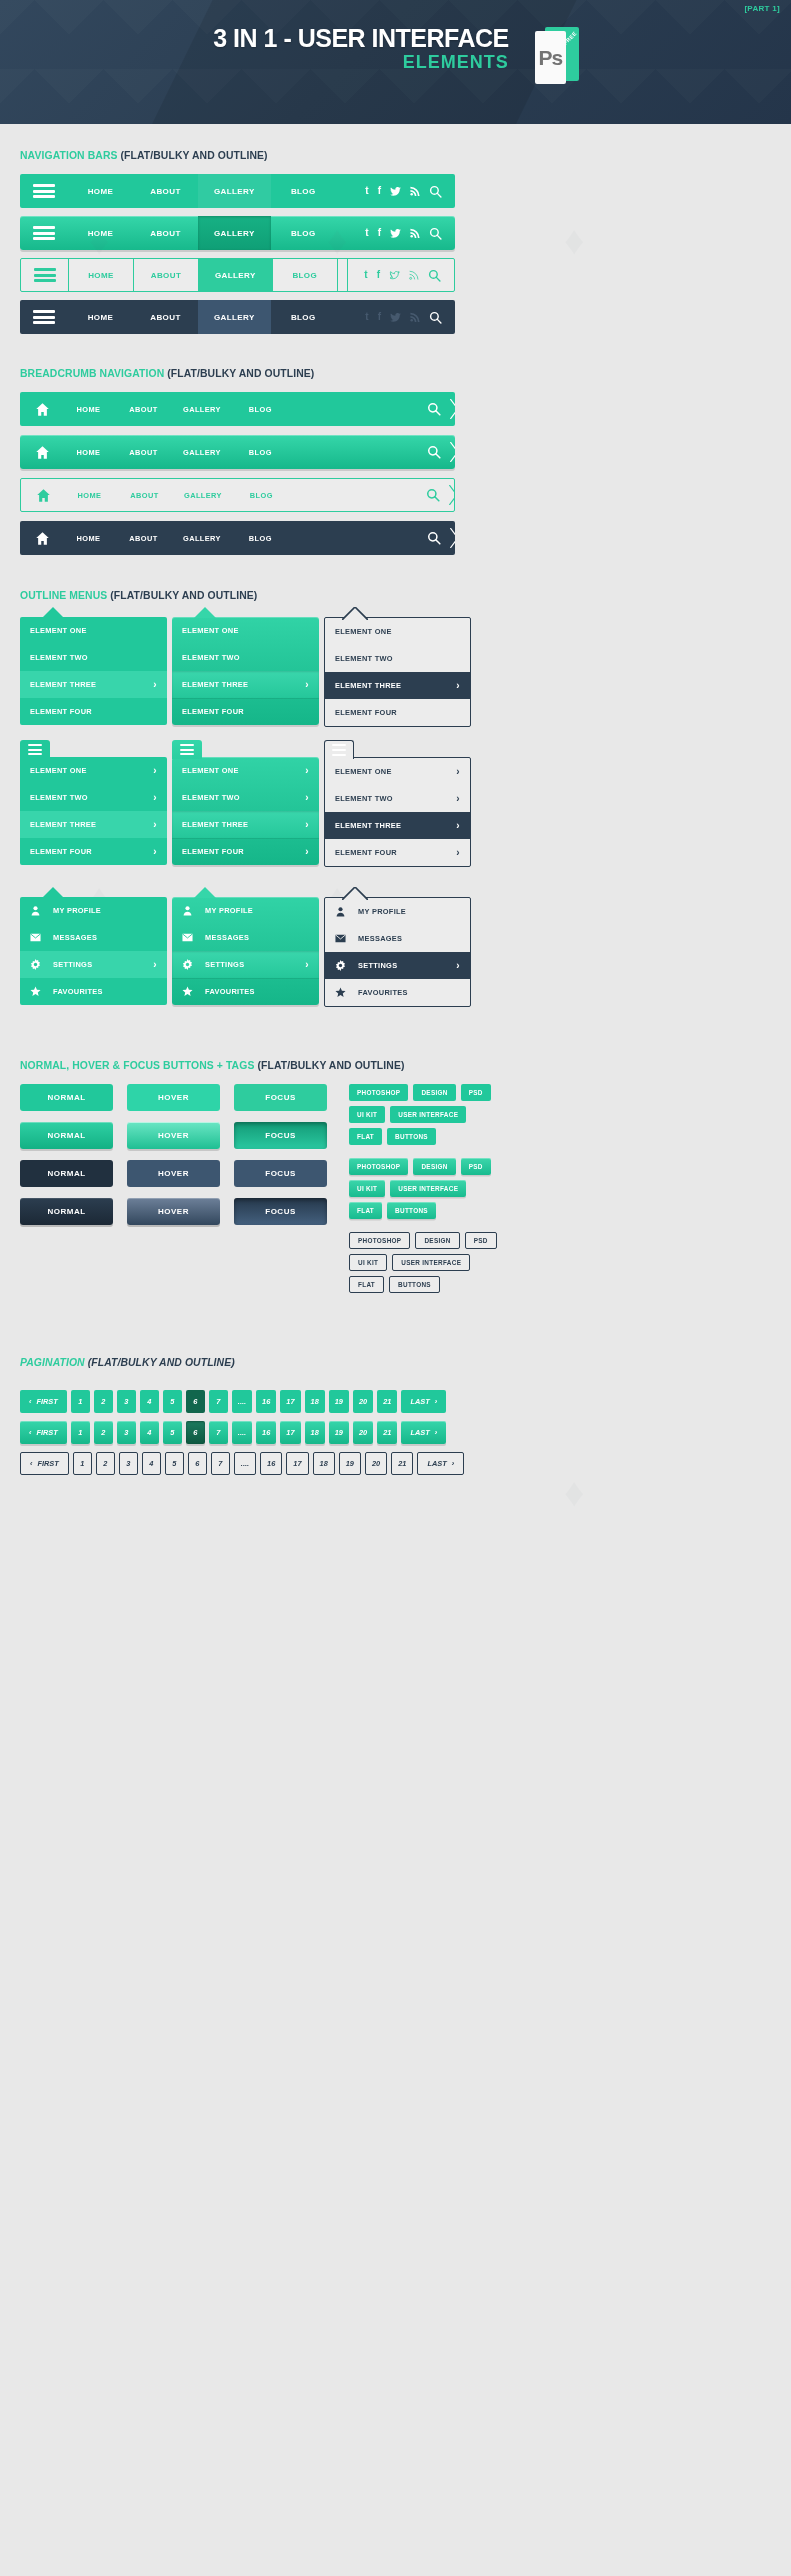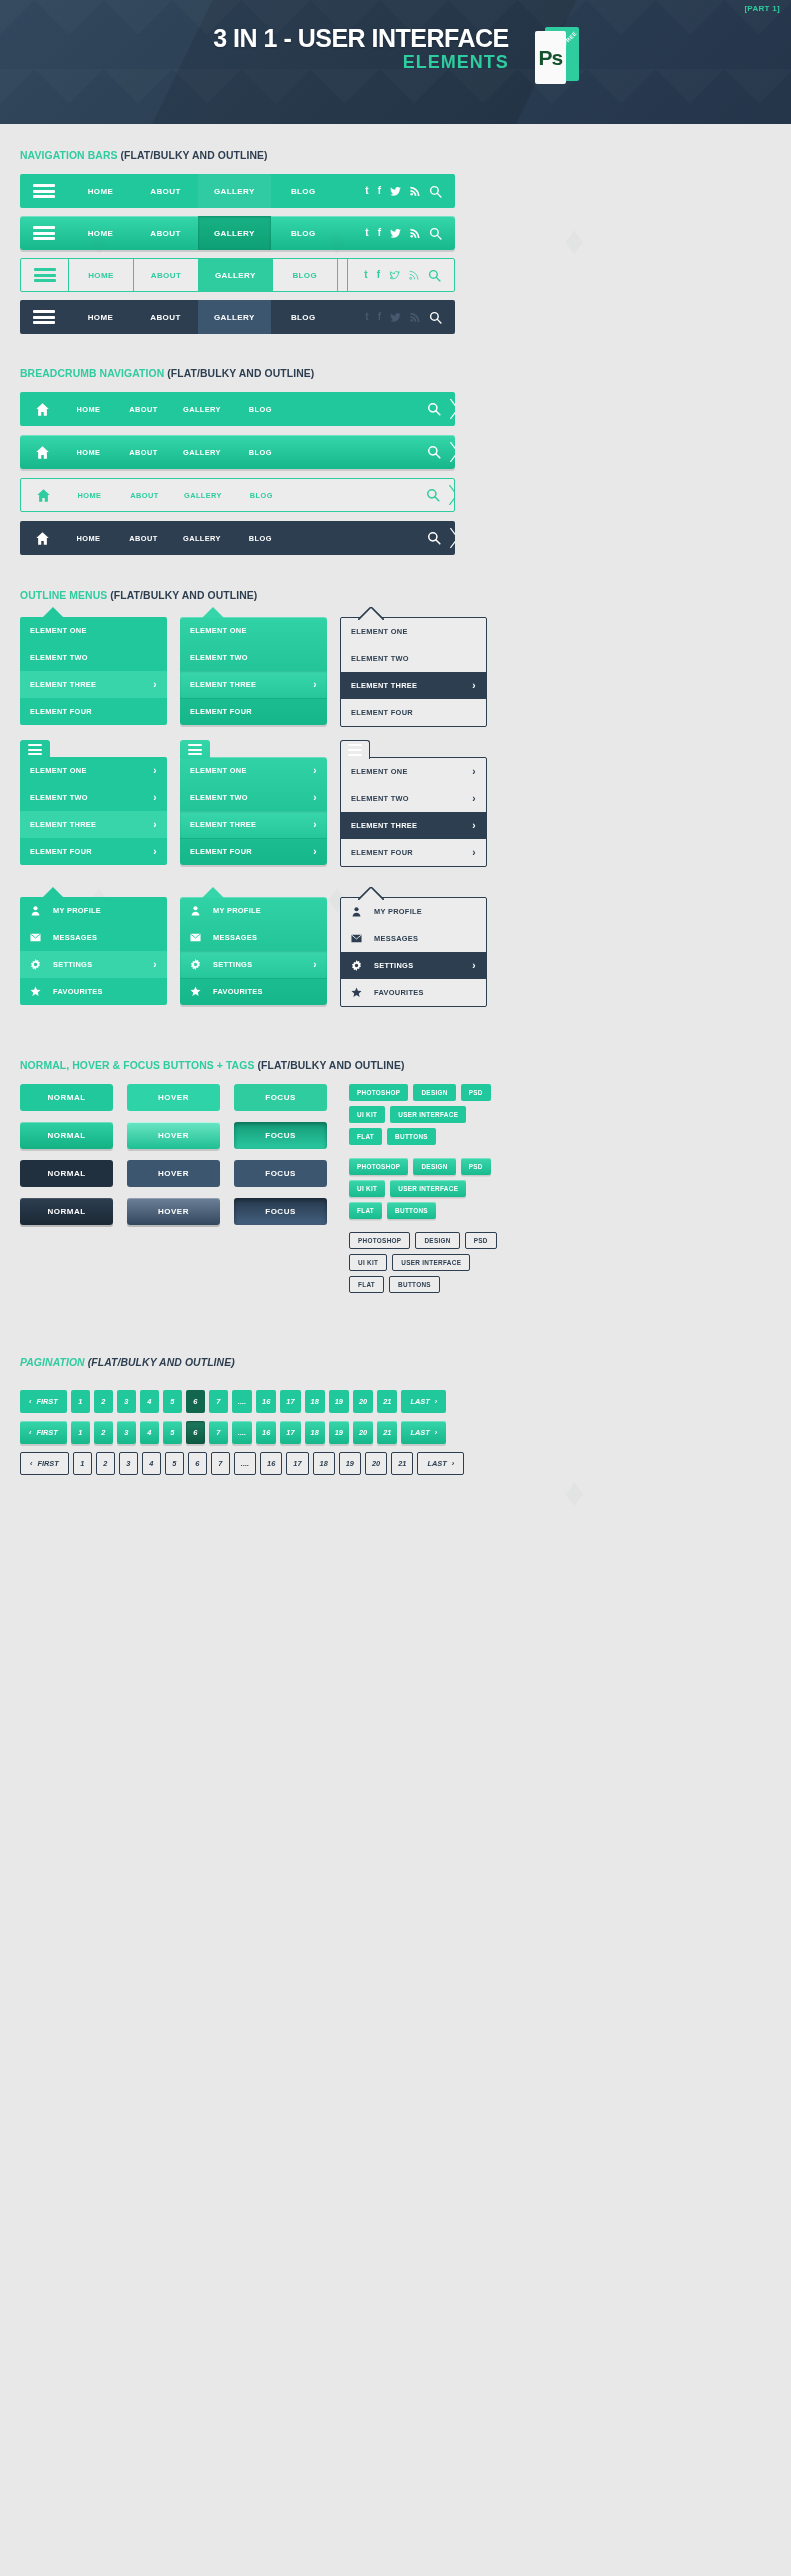--- a/index.html
+++ b/index.html
@@ -59,21 +59,21 @@
   .ps-free {
     position: absolute; right: 1px; top: 8px;
     color: #fff; font-size: 5.4px; font-weight: bold;
     transform: rotate(-45deg); letter-spacing: 0.4px;
   }
   .ps-front {
     position: absolute; left: 0; top: 4px; width: 31px; height: 53px;
     background: #fafafa; border-radius: 2px;
     display: flex; align-items: center; justify-content: center;
   }
-  .ps-front span { color: #14532d; font-size: 21px; font-weight: bold; letter-spacing: -1px; }
+  .ps-front span { color: #737373; font-size: 21px; font-weight: bold; letter-spacing: -1px; }
 
   
   .page { position: relative; padding: 0 20px; }
   .wm {
     position: absolute; pointer-events: none; opacity: .035;
     font-size: 40px; color: #5b6b7b; font-weight: bold;
   }
   .section-title {
     font-size: 10.4px; font-weight: bold; letter-spacing: 0.1px;
     margin-bottom: 13px;
@@ -147,21 +147,21 @@
     cursor: pointer; min-width: 55px;
   }
   .bc-outline .bc-crumb, .bc-outline .bc-home svg { color: #2ecc9e; fill: #2ecc9e; }
   .chev {
     position: absolute; right: -1px; top: 50%; transform: translateY(-50%);
     width: 9px; height: 20px;
   }
   .bc-search { margin-left: auto; padding-right: 14px; display: flex; align-items: center; }
 
   
-  .dd-row { display: flex; gap: 13px; margin-bottom: 23px; }
+  .dd-row { display: flex; gap: 5px; margin-bottom: 23px; }
   .dd { position: relative; width: 147px; }
   .dd-pointer {
     position: absolute; top: -10px; left: 22px;
     width: 0; height: 0;
     border-left: 11px solid transparent; border-right: 11px solid transparent;
   }
   .dd-flat .dd-pointer   { border-bottom: 11px solid #21c89b; }
   .dd-bulky .dd-pointer  { border-bottom: 11px solid #35d6a9; }
   .dd-tab {
     position: absolute; top: -17px; left: 0;

